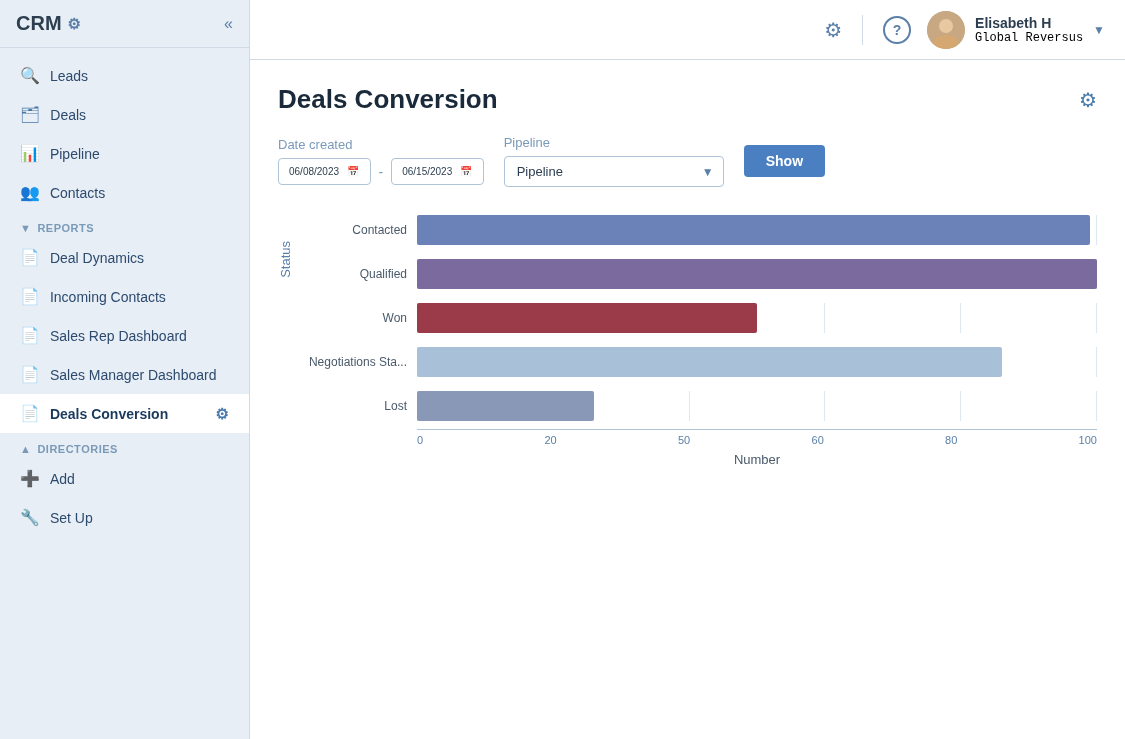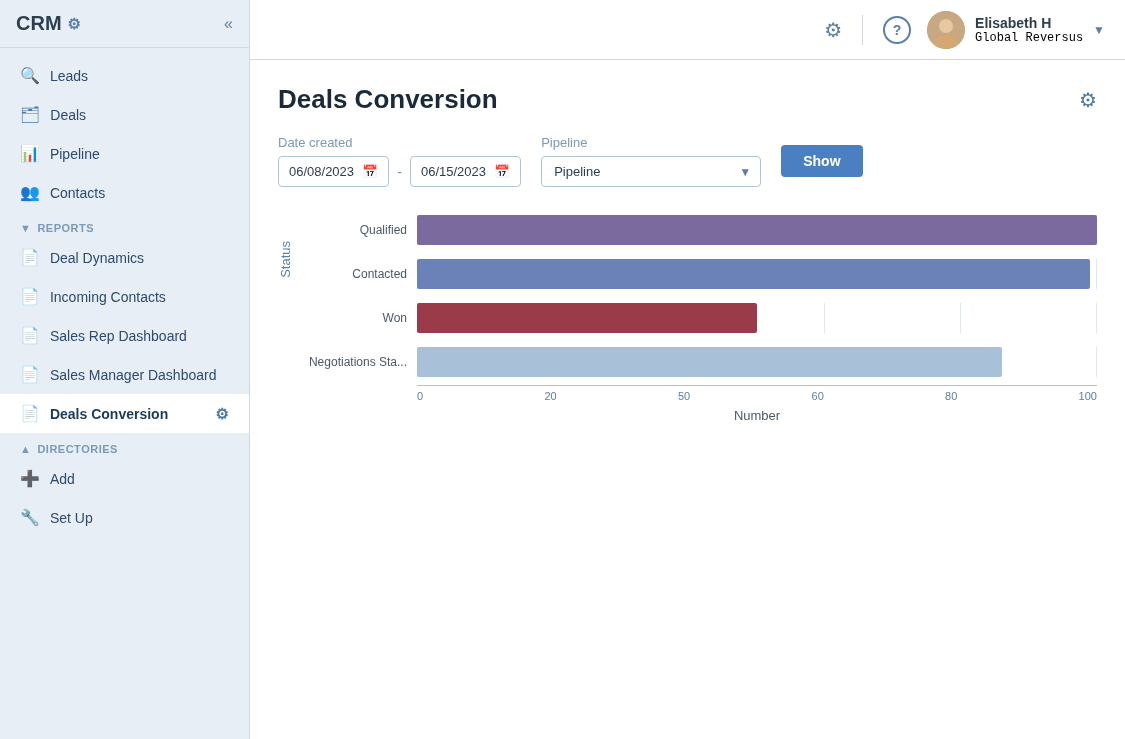--- a/index.html
+++ b/index.html
@@ -147,21 +147,21 @@
     .filter-label { font-size: 13px; color: #7a9ab8; }
     .date-range {
       display: flex;
       align-items: center;
       gap: 8px;
     }
     .date-input {
       border: 1px solid #b0c4d8;
       border-radius: 4px;
       padding: 7px 10px;
-      font-size: 13px;
+      font-size: 10px;
       color: #2c3e50;
       background: #fff;
       display: flex;
       align-items: center;
       gap: 8px;
       cursor: pointer;
     }
     .date-sep { color: #7a9ab8; }
     .pipeline-select {
       border: 1px solid #b0c4d8;
@@ -386,45 +386,45 @@
       </div>
       <button class="show-btn">Show</button>
     </div>
 
     <div class="chart-area">
       <div class="chart-y-label">Status</div>
       <div class="chart-container">
         <div class="bar-chart" id="bar-chart">
 
             <div class="bar-row">
+              <div class="bar-label">Contacted</div>
+              <div class="bar-track" style="position: relative; flex: 1 1 0%;">
+                <div style="position: absolute; top: 0px; left: 0px; width: 100%; height: 30px; display: flex; justify-content: space-between; pointer-events: none; z-index: 0;">
+                  <div style="width: 1px; height: 100%; background: rgb(221, 232, 240);"></div>
+                  <div style="width: 1px; height: 100%; background: rgb(221, 232, 240);"></div>
+                  <div style="width: 1px; height: 100%; background: rgb(221, 232, 240);"></div>
+                  <div style="width: 1px; height: 100%; background: rgb(221, 232, 240);"></div>
+                  <div style="width: 1px; height: 100%; background: rgb(221, 232, 240);"></div>
+                  <div style="width: 1px; height: 100%; background: rgb(221, 232, 240);"></div>
+                </div>
+                <div class="bar-fill" style="width: 99%; background: rgb(106, 130, 184); height: 30px; border-radius: 2px; position: relative; z-index: 1;"></div>
+              </div>
+            </div>
+            <div class="bar-row">
               <div class="bar-label">Qualified</div>
               <div class="bar-track" style="position: relative; flex: 1 1 0%;">
                 <div style="position: absolute; top: 0px; left: 0px; width: 100%; height: 30px; display: flex; justify-content: space-between; pointer-events: none; z-index: 0;">
                   <div style="width: 1px; height: 100%; background: rgb(221, 232, 240);"></div>
                   <div style="width: 1px; height: 100%; background: rgb(221, 232, 240);"></div>
                   <div style="width: 1px; height: 100%; background: rgb(221, 232, 240);"></div>
                   <div style="width: 1px; height: 100%; background: rgb(221, 232, 240);"></div>
                   <div style="width: 1px; height: 100%; background: rgb(221, 232, 240);"></div>
                   <div style="width: 1px; height: 100%; background: rgb(221, 232, 240);"></div>
                 </div>
                 <div class="bar-fill" style="width: 100%; background: rgb(122, 106, 158); height: 30px; border-radius: 2px; position: relative; z-index: 1;"></div>
-              </div>
-            </div>
-            <div class="bar-row">
-              <div class="bar-label">Contacted</div>
-              <div class="bar-track" style="position: relative; flex: 1 1 0%;">
-                <div style="position: absolute; top: 0px; left: 0px; width: 100%; height: 30px; display: flex; justify-content: space-between; pointer-events: none; z-index: 0;">
-                  <div style="width: 1px; height: 100%; background: rgb(221, 232, 240);"></div>
-                  <div style="width: 1px; height: 100%; background: rgb(221, 232, 240);"></div>
-                  <div style="width: 1px; height: 100%; background: rgb(221, 232, 240);"></div>
-                  <div style="width: 1px; height: 100%; background: rgb(221, 232, 240);"></div>
-                  <div style="width: 1px; height: 100%; background: rgb(221, 232, 240);"></div>
-                  <div style="width: 1px; height: 100%; background: rgb(221, 232, 240);"></div>
-                </div>
-                <div class="bar-fill" style="width: 99%; background: rgb(106, 130, 184); height: 30px; border-radius: 2px; position: relative; z-index: 1;"></div>
               </div>
             </div>
             <div class="bar-row">
               <div class="bar-label">Won</div>
               <div class="bar-track" style="position: relative; flex: 1 1 0%;">
                 <div style="position: absolute; top: 0px; left: 0px; width: 100%; height: 30px; display: flex; justify-content: space-between; pointer-events: none; z-index: 0;">
                   <div style="width: 1px; height: 100%; background: rgb(221, 232, 240);"></div>
                   <div style="width: 1px; height: 100%; background: rgb(221, 232, 240);"></div>
                   <div style="width: 1px; height: 100%; background: rgb(221, 232, 240);"></div>
                   <div style="width: 1px; height: 100%; background: rgb(221, 232, 240);"></div>
@@ -439,20 +439,34 @@
               <div class="bar-track" style="position: relative; flex: 1 1 0%;">
                 <div style="position: absolute; top: 0px; left: 0px; width: 100%; height: 30px; display: flex; justify-content: space-between; pointer-events: none; z-index: 0;">
                   <div style="width: 1px; height: 100%; background: rgb(221, 232, 240);"></div>
                   <div style="width: 1px; height: 100%; background: rgb(221, 232, 240);"></div>
                   <div style="width: 1px; height: 100%; background: rgb(221, 232, 240);"></div>
                   <div style="width: 1px; height: 100%; background: rgb(221, 232, 240);"></div>
                   <div style="width: 1px; height: 100%; background: rgb(221, 232, 240);"></div>
                   <div style="width: 1px; height: 100%; background: rgb(221, 232, 240);"></div>
                 </div>
                 <div class="bar-fill" style="width: 86%; background: rgb(168, 192, 216); height: 30px; border-radius: 2px; position: relative; z-index: 1;"></div>
+              </div>
+            </div>
+            <div class="bar-row">
+              <div class="bar-label">Lost</div>
+              <div class="bar-track" style="position: relative; flex: 1 1 0%;">
+                <div style="position: absolute; top: 0px; left: 0px; width: 100%; height: 30px; display: flex; justify-content: space-between; pointer-events: none; z-index: 0;">
+                  <div style="width: 1px; height: 100%; background: rgb(221, 232, 240);"></div>
+                  <div style="width: 1px; height: 100%; background: rgb(221, 232, 240);"></div>
+                  <div style="width: 1px; height: 100%; background: rgb(221, 232, 240);"></div>
+                  <div style="width: 1px; height: 100%; background: rgb(221, 232, 240);"></div>
+                  <div style="width: 1px; height: 100%; background: rgb(221, 232, 240);"></div>
+                  <div style="width: 1px; height: 100%; background: rgb(221, 232, 240);"></div>
+                </div>
+                <div class="bar-fill" style="width: 26%; background: rgb(138, 152, 184); height: 30px; border-radius: 2px; position: relative; z-index: 1;"></div>
               </div>
             </div>
           </div>
 
         <div style="margin-left:120px;margin-top:4px;">
           <div style="border-top:1px solid #b0c4d8;display:flex;justify-content:space-between;padding-top:4px;">
             <span class="x-tick">0</span>
             <span class="x-tick">20</span>
             <span class="x-tick">50</span>
             <span class="x-tick">60</span>

